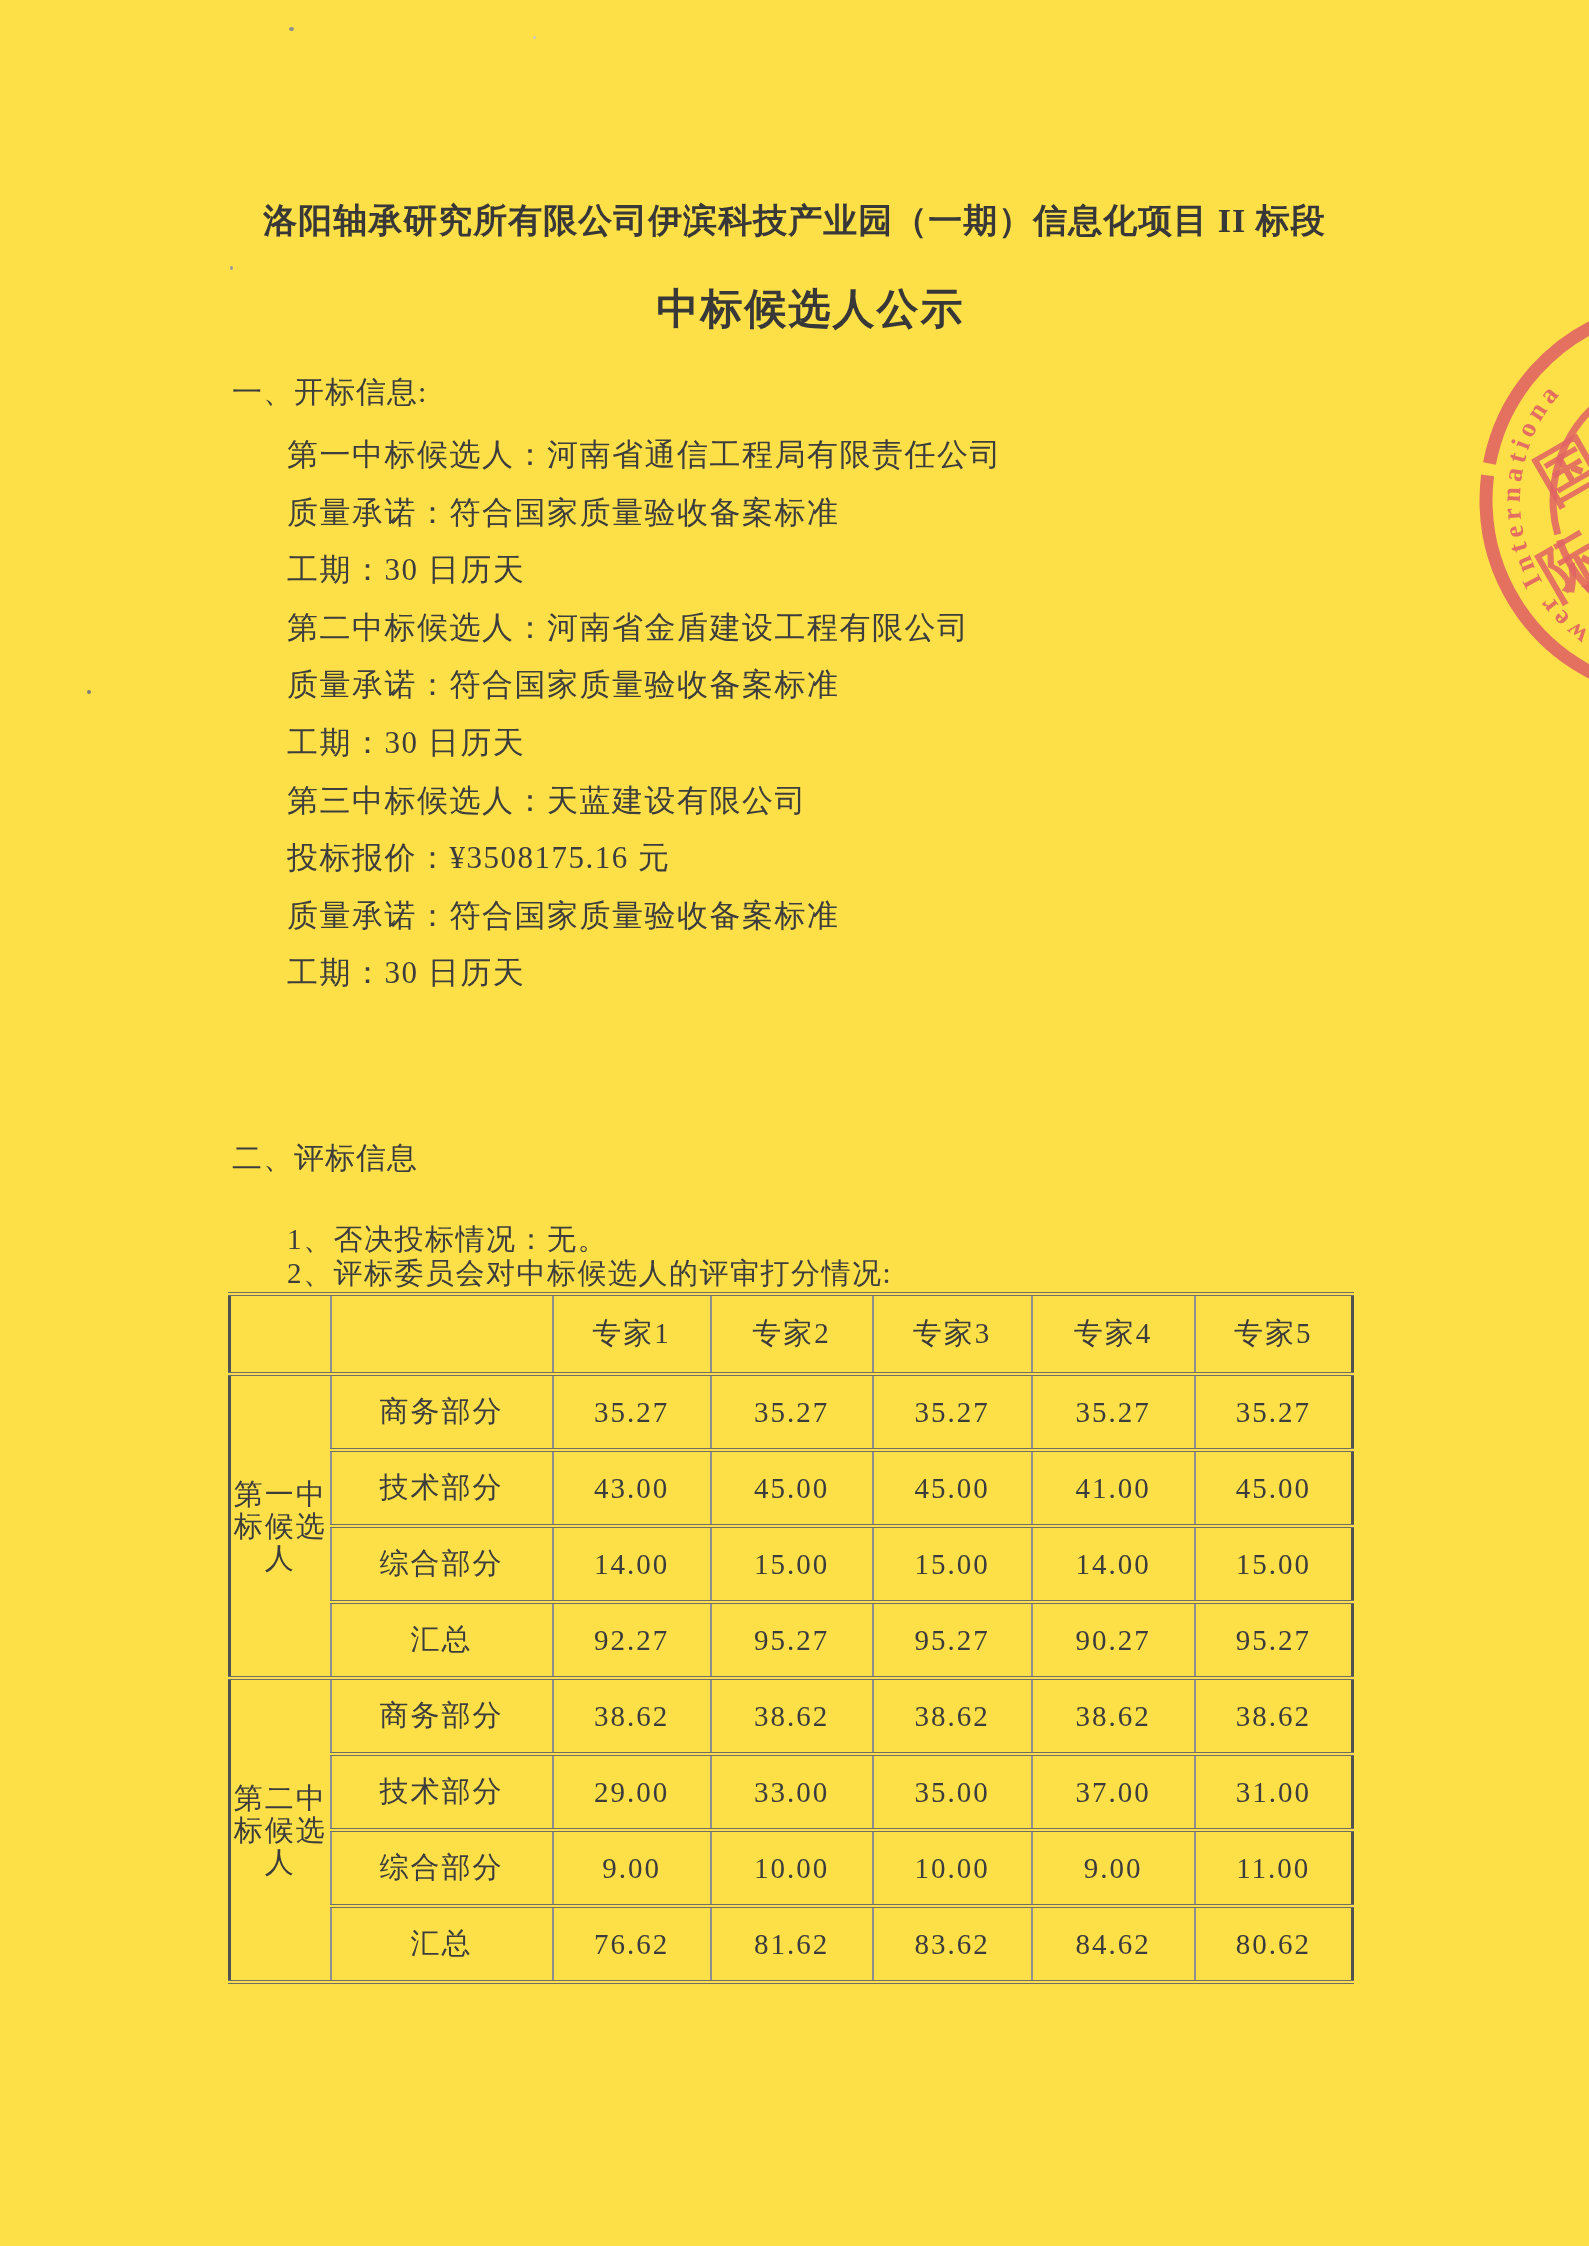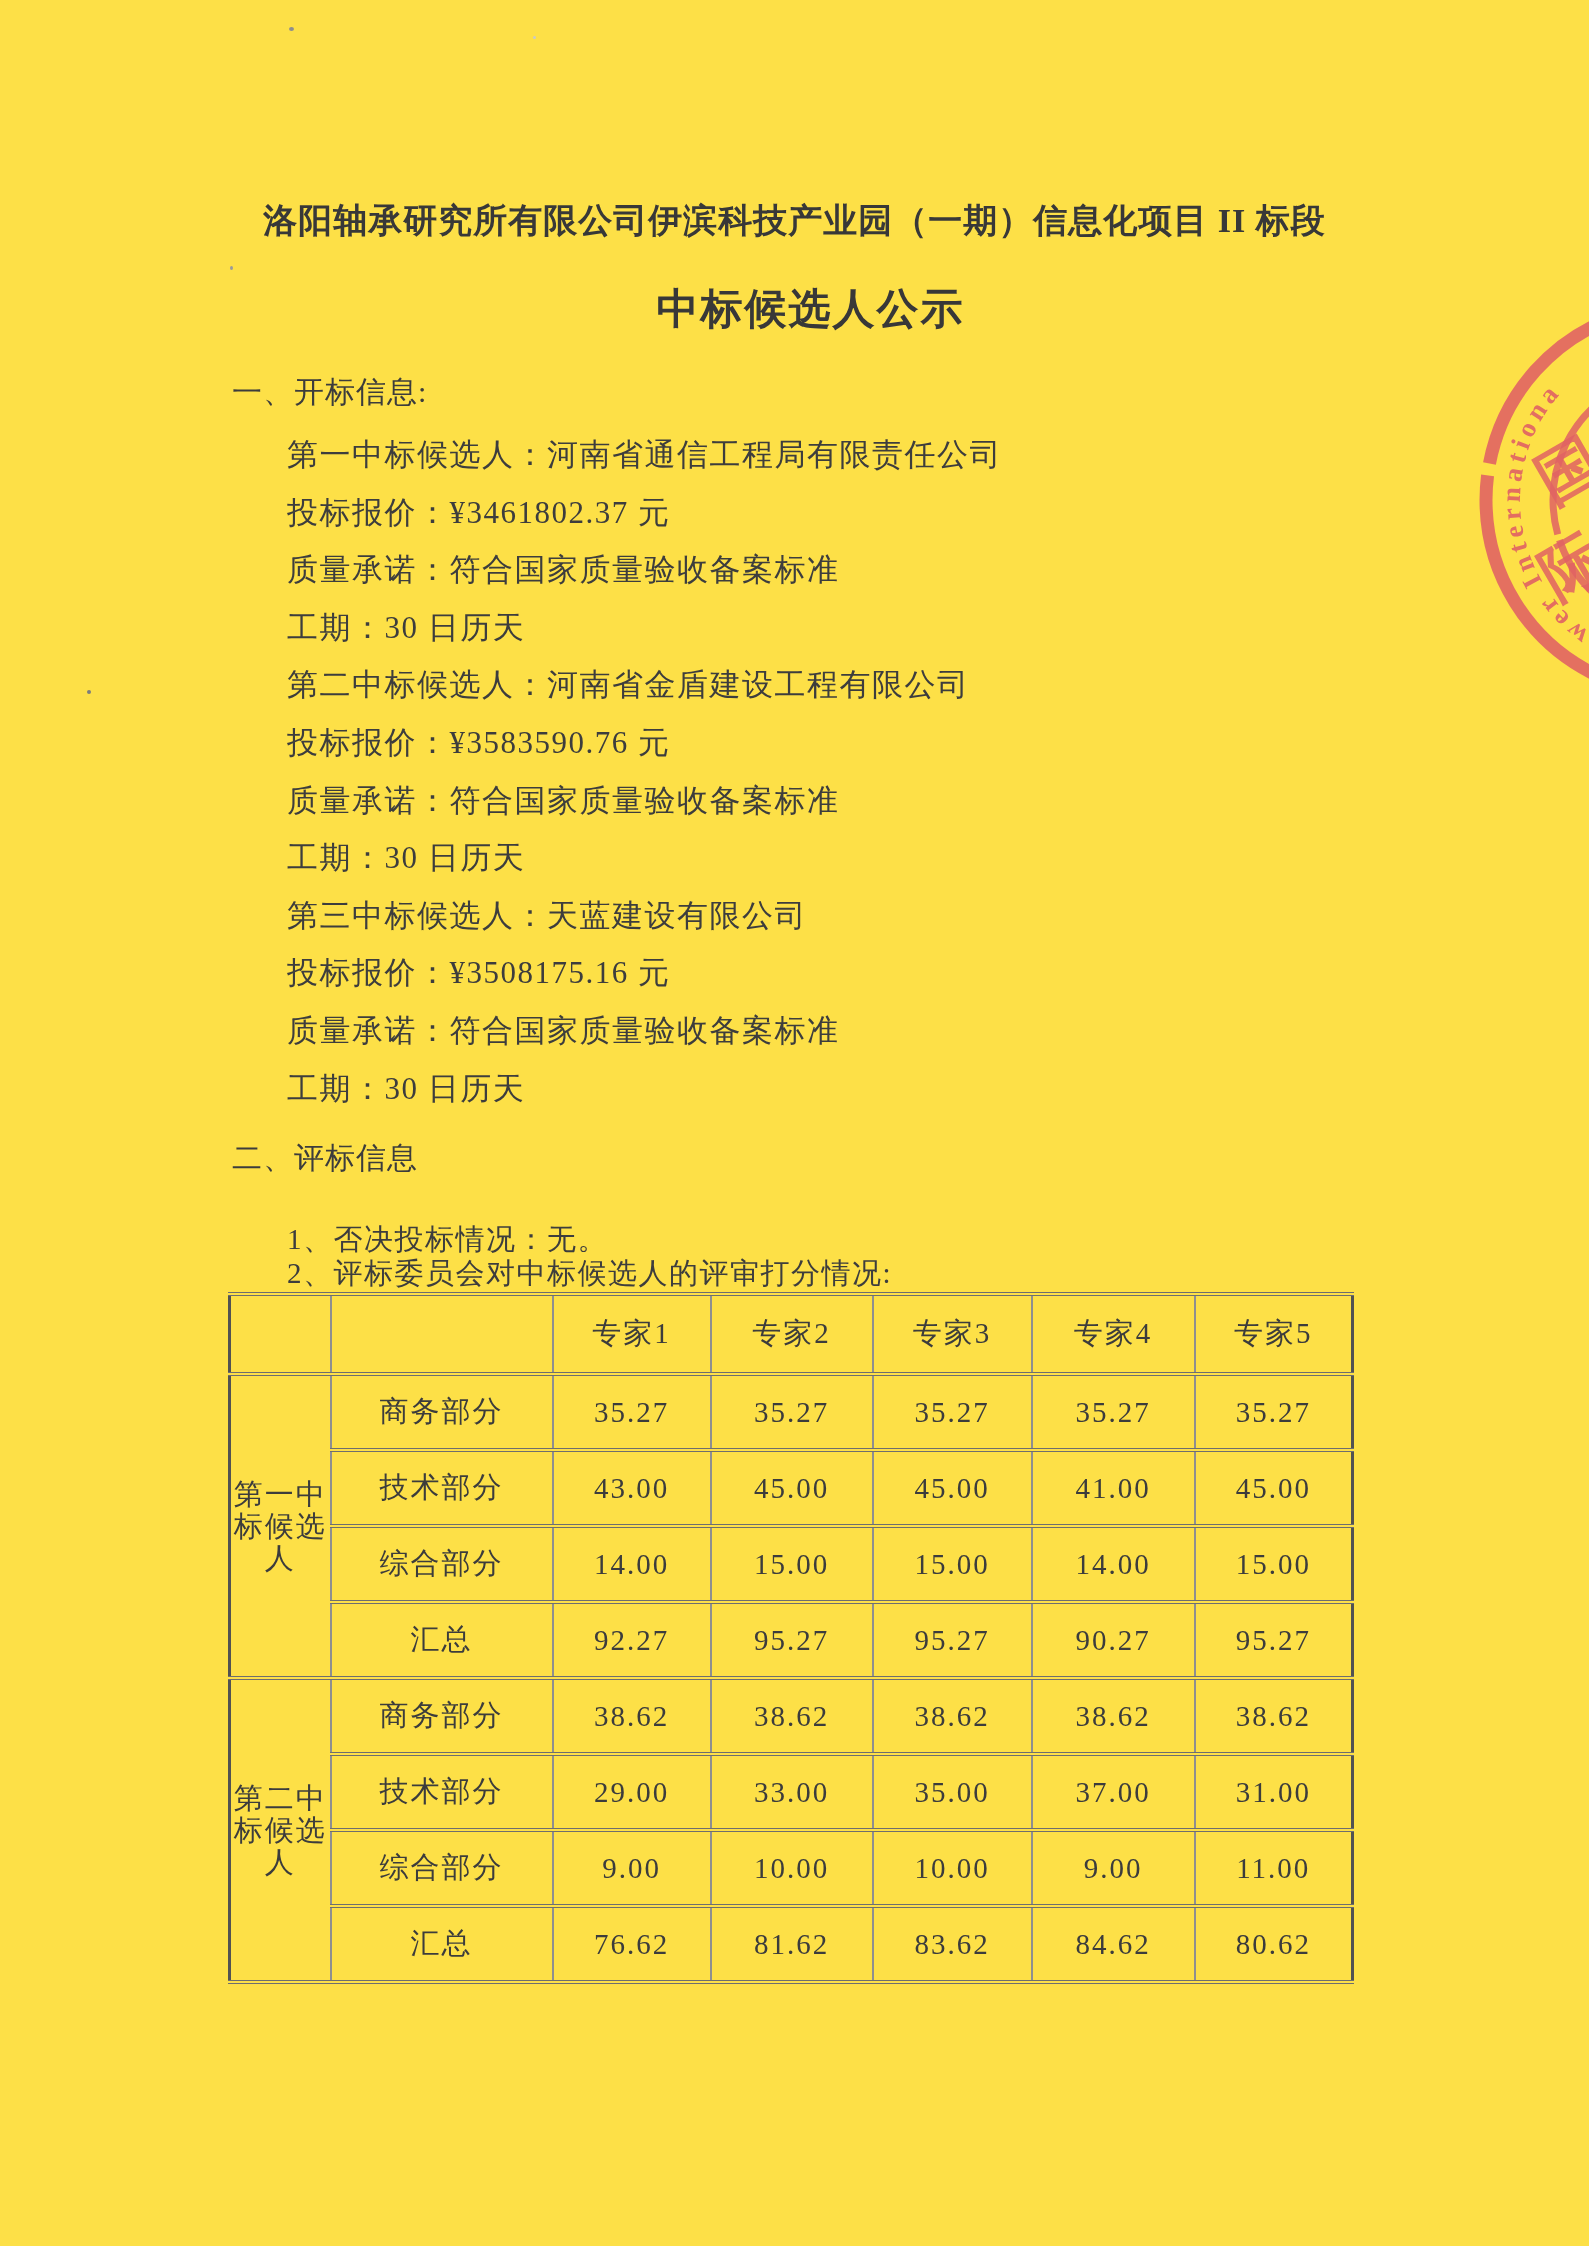--- a/index.html
+++ b/index.html
@@ -78,25 +78,23 @@
 
 <div class="page">
 
   <div class="title1">洛阳轴承研究所有限公司伊滨科技产业园（一期）信息化项目 II 标段</div>
   <div class="title2">中标候选人公示</div>
 
   <div class="h-sec h-open">一、开标信息:</div>
 
   <div class="open-lines">
     <div class="bodyline">第一中标候选人：河南省通信工程局有限责任公司</div>
-    <div class="bodyline">投标报价：¥3461802.37 元</div>
     <div class="bodyline">质量承诺：符合国家质量验收备案标准</div>
     <div class="bodyline">工期：30 日历天</div>
     <div class="bodyline">第二中标候选人：河南省金盾建设工程有限公司</div>
-    <div class="bodyline">投标报价：¥3583590.76 元</div>
     <div class="bodyline">质量承诺：符合国家质量验收备案标准</div>
     <div class="bodyline">工期：30 日历天</div>
     <div class="bodyline">第三中标候选人：天蓝建设有限公司</div>
     <div class="bodyline">投标报价：¥3508175.16 元</div>
     <div class="bodyline">质量承诺：符合国家质量验收备案标准</div>
     <div class="bodyline">工期：30 日历天</div>
   </div>
 
   <div class="h-sec h-eval">二、评标信息</div>
   <div class="eval-item eval-item1">1、否决投标情况：无。</div>

